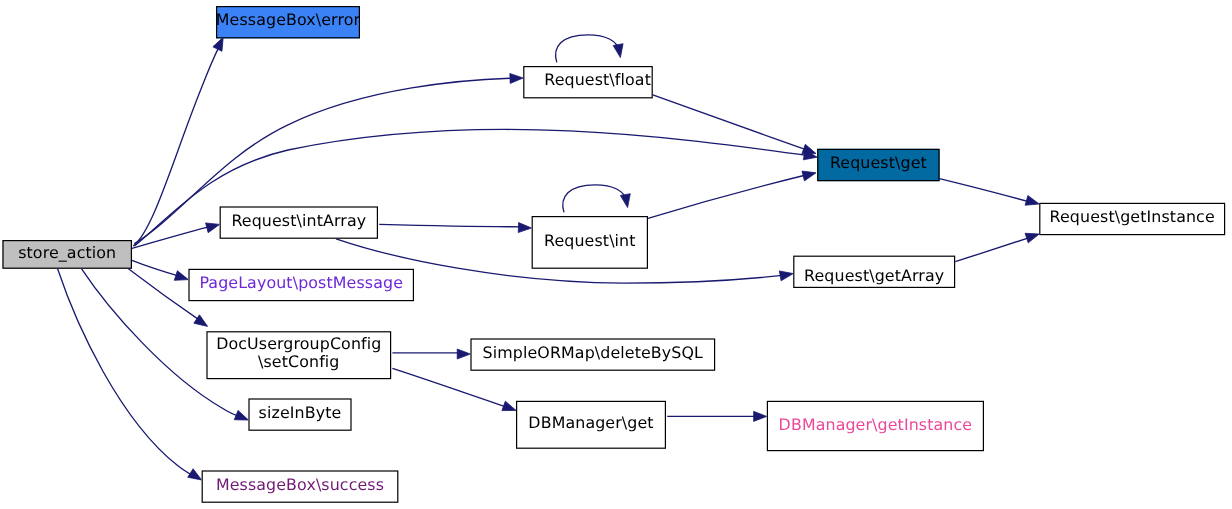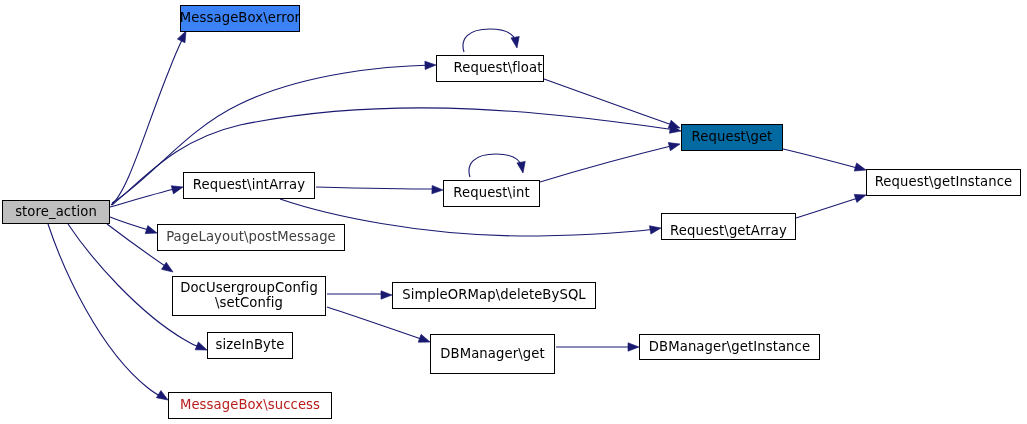--- a/index.html
+++ b/index.html
@@ -97,24 +97,24 @@
         <polygon class="arrowfill" points="0,0 -11,-4.2 -11,4.2" fill="#191970" transform="translate(639,347) rotate(0)"></polygon>
       </g>
     </svg>
   <div id="node-layer">
       <div class="node root" style="left: 2px; top: 200px; width: 108px; height: 24px; border-color: rgb(0, 0, 0); background: rgb(191, 191, 191); color: rgb(0, 0, 0);"><span>store_action</span></div>
       <div class="node" style="left: 180px; top: 5px; width: 120px; height: 27px; border-color: rgb(0, 0, 0); background: #3b82f6; color: rgb(0, 0, 0);"><span>MessageBox\error</span></div>
       <div class="node" style="left: 436px; top: 55px; width: 108px; height: 27px; border-color: rgb(0, 0, 0); background: rgb(255, 255, 255); color: rgb(0, 0, 0); padding-left: 16px;"><span>Request\float</span></div>
       <div class="node" style="left: 681px; top: 124px; width: 102px; height: 27px; border-color: rgb(0, 0, 0); background: #0369a1; color: rgb(0, 0, 0);"><span>Request\get</span></div>
       <div class="node" style="left: 866px; top: 169px; width: 155px; height: 27px; border-color: rgb(0, 0, 0); background: rgb(255, 255, 255); color: rgb(0, 0, 0);"><span>Request\getInstance</span></div>
       <div class="node" style="left: 183px; top: 172px; width: 132px; height: 27px; border-color: rgb(0, 0, 0); background: rgb(255, 255, 255); color: rgb(0, 0, 0);"><span>Request\intArray</span></div>
-      <div class="node" style="left: 443px; top: 180px; width: 97px; height: 27px; border-color: rgb(0, 0, 0); background: rgb(255, 255, 255); color: rgb(0, 0, 0);"><span>Request\int</span></div>
+      <div class="node" style="left: 443px; top: 180px; width: 97px; height: 44px; border-color: rgb(0, 0, 0); background: rgb(255, 255, 255); color: rgb(0, 0, 0);"><span>Request\int</span></div>
       <div class="node" style="left: 661px; top: 213px; width: 135px; height: 27px; border-color: rgb(0, 0, 0); background: rgb(255, 255, 255); color: rgb(0, 0, 0); align-items: flex-end;"><span>Request\getArray</span></div>
-      <div class="node" style="left: 157px; top: 224px; width: 188px; height: 27px; border-color: rgb(0, 0, 0); background: rgb(255, 255, 255); color: #404040;"><span>PageLayout\postMessage</span></div>
+      <div class="node" style="left: 157px; top: 224px; width: 188px; height: 27px; border-color: rgb(0, 0, 0); background: rgb(255, 255, 255); color: #6d28d9;"><span>PageLayout\postMessage</span></div>
       <div class="node" style="left: 172px; top: 276px; width: 154px; height: 40px; border-color: rgb(0, 0, 0); background: rgb(255, 255, 255); color: rgb(0, 0, 0);"><span>DocUsergroupConfig
 \setConfig</span></div>
       <div class="node" style="left: 392px; top: 282px; width: 204px; height: 27px; border-color: rgb(0, 0, 0); background: rgb(255, 255, 255); color: rgb(0, 0, 0);"><span>SimpleORMap\deleteBySQL</span></div>
       <div class="node" style="left: 207px; top: 332px; width: 86px; height: 27px; border-color: rgb(0, 0, 0); background: rgb(255, 255, 255); color: rgb(0, 0, 0);"><span>sizeInByte</span></div>
       <div class="node" style="left: 430px; top: 334px; width: 125px; height: 40px; border-color: rgb(0, 0, 0); background: rgb(255, 255, 255); color: rgb(0, 0, 0);"><span>DBManager\get</span></div>
-      <div class="node" style="left: 639px; top: 334px; width: 181px; height: 26px; border-color: rgb(0, 0, 0); background: rgb(255, 255, 255); color: #000000;"><span>DBManager\getInstance</span></div>
-      <div class="node" style="left: 168px; top: 392px; width: 164px; height: 27px; border-color: rgb(0, 0, 0); background: rgb(255, 255, 255); color: #b91c1c;"><span>MessageBox\success</span></div>
+      <div class="node" style="left: 639px; top: 334px; width: 181px; height: 42px; border-color: rgb(0, 0, 0); background: rgb(255, 255, 255); color: #ec4899;"><span>DBManager\getInstance</span></div>
+      <div class="node" style="left: 168px; top: 392px; width: 164px; height: 27px; border-color: rgb(0, 0, 0); background: rgb(255, 255, 255); color: #701a75;"><span>MessageBox\success</span></div>
     </div>
 </div>
 
 </body></html>

